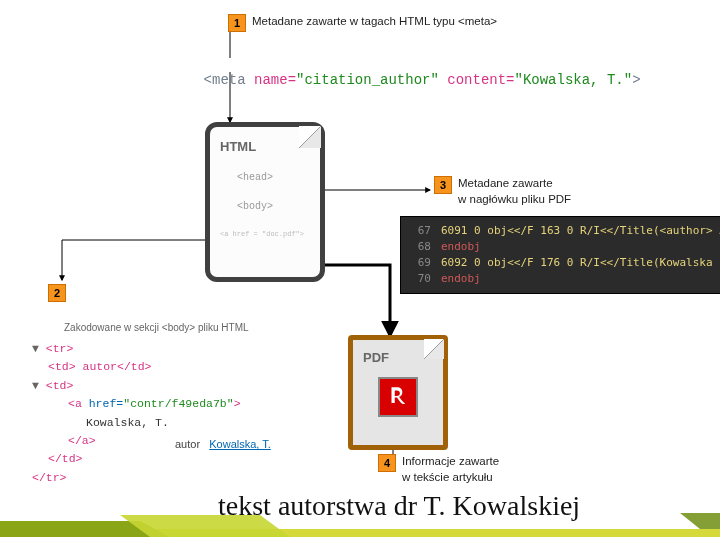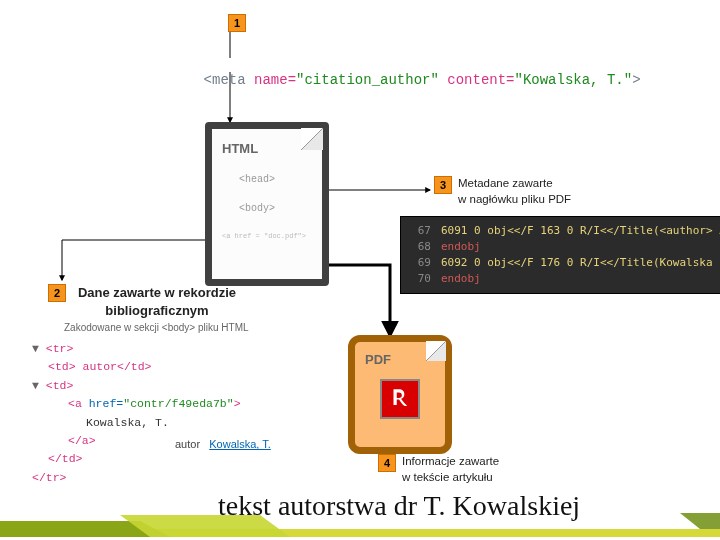--- a/index.html
+++ b/index.html
@@ -11,28 +11,28 @@
 .callout .txt{font-size:11.5px;color:#222;line-height:1.35}
 .callout.big .txt{font-size:13px;font-weight:bold}
 
 
 .meta-code{position:absolute;font-family:"Courier New",monospace;font-size:14px;white-space:pre}
 .meta-code .tag{color:#717e8e}
 .meta-code .attr{color:#d63384}
 .meta-code .str{color:#1e8a1e}
 
 
-.file-html{position:absolute;width:110px;height:150px;border:7px solid #404040;background:#fcfcfc;border-radius:4px}
+.file-html{position:absolute;width:110px;height:150px;border:5px solid #404040;background:#fcfcfc;border-radius:12px}
 .file-html .dogear{position:absolute;right:-1px;top:-1px;width:22px;height:22px;background:linear-gradient(135deg,#fff 49%,#999 50%,#999 51%,#e8e8e8 52%)}
 .file-html .lbl{font-size:13px;font-weight:bold;color:#666;margin:12px 0 0 10px}
 .file-html .sec{font-family:"Courier New",monospace;font-size:10px;color:#999;margin:18px 0 0 27px}
 .file-html .tiny{font-family:"Courier New",monospace;font-size:7px;color:#bbb;margin:18px 0 0 10px}
 
 
-.file-pdf{position:absolute;width:90px;height:105px;border:7px solid #a16207;background:#fdba74;border-radius:12px}
+.file-pdf{position:absolute;width:90px;height:105px;border:5px solid #a16207;background:#e5e5e5;border-radius:4px}
 .file-pdf .dogear{position:absolute;right:-1px;top:-1px;width:20px;height:20px;background:linear-gradient(135deg,#fff 49%,#999 50%,#999 51%,#e8e8e8 52%)}
 .file-pdf .lbl{font-size:13px;font-weight:bold;color:#666;margin:10px 0 0 10px}
 .file-pdf .adobe{position:absolute;left:50%;top:50%;transform:translate(-50%,-40%);width:36px;height:36px;background:#d80000;border:2px solid #888;display:flex;align-items:center;justify-content:center}
 .file-pdf .adobe svg{width:26px;height:26px}
 
 
 .pdfcode{position:absolute;background:#2b2b2b;font-family:Menlo,Consolas,monospace;font-size:11px;padding:6px 10px 6px 6px;line-height:1.45;border:1px solid #000}
 .pdfcode .ln{color:#888;display:inline-block;width:24px;text-align:right;margin-right:10px}
 .pdfcode .row{white-space:pre;color:#e6d37a}
 .pdfcode .red{color:#d05858}
@@ -83,20 +83,21 @@
 
     <polyline points="320,190 430,190" fill="none" stroke="#000" stroke-width="1" marker-end="url(#arr)"></polyline>
 
     <polyline points="300,265 390,265 390,335" fill="none" stroke="#000" stroke-width="3" marker-end="url(#arr)"></polyline>
 
     <line x1="393" y1="440" x2="393" y2="460" stroke="#000" stroke-width="1"></line>
   </svg>
 
   <div class="callout" style="left:228px;top:14px">
     <div class="num">1</div>
+    <div class="txt">Metadane zawarte w tagach HTML typu &lt;meta&gt;</div>
   </div>
 
   <div class="meta-code" style="left:170px;top:56px">
     <span class="tag">&lt;meta </span><span class="attr">name=</span><span class="str">"citation_author"</span><span class="attr"> content=</span><span class="str">"Kowalska, T."</span><span class="tag">&gt;</span>
   </div>
 
   <div class="file-html" style="left:205px;top:122px">
     <div class="dogear"></div>
     <div class="lbl">HTML</div>
     <div class="sec">&lt;head&gt;</div>
@@ -112,21 +113,20 @@
 
   <div class="pdfcode" style="left:400px;top:216px">
     <div class="row"><span class="ln">67</span><span>6091 0 obj&lt;&lt;/F 163 0 R/I&lt;&lt;/Title(&lt;author&gt; A.)&gt;&gt;&gt;&gt;</span></div>
     <div class="row"><span class="ln">68</span><span class="red">endobj</span></div>
     <div class="row"><span class="ln">69</span><span>6092 0 obj&lt;&lt;/F 176 0 R/I&lt;&lt;/Title(Kowalska , T .)&gt;&gt;&gt;&gt;</span></div>
     <div class="row"><span class="ln">70</span><span class="red">endobj</span></div>
   </div>
 
   <div class="callout big" style="left:48px;top:284px">
     <div class="num">2</div>
-    <div class="txt" style="text-align:center;width:170px">Dane zawarte w rekordzie bibliograficznym</div>
   </div>
   <div class="subtitle" style="left:64px;top:322px">Zakodowane w sekcji &lt;body&gt; pliku HTML</div>
 
   <div class="bodycode" style="left:32px;top:340px">
     <div><span class="tri">▼ </span><span class="tag">&lt;tr&gt;</span></div>
     <div class="ind1"><span class="tag">&lt;td&gt; autor&lt;/td&gt;</span></div>
     <div><span class="tri" style="margin-left:0">▼ </span><span class="tag ind1" style="margin-left:0">&lt;td&gt;</span></div>
     <div class="ind2"><span class="tag">&lt;a </span><span class="attr">href=</span><span class="str">"contr/f49eda7b"</span><span class="tag">&gt;</span></div>
     <div class="ind3">Kowalska, T.</div>
     <div class="ind2"><span class="tag">&lt;/a&gt;</span></div>

